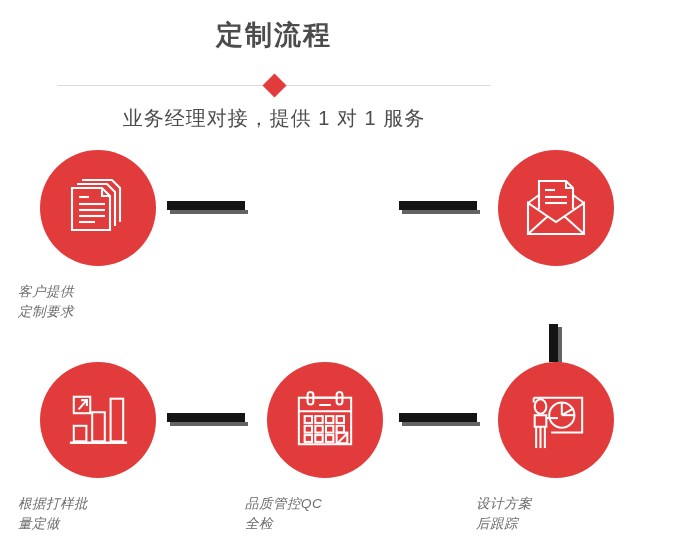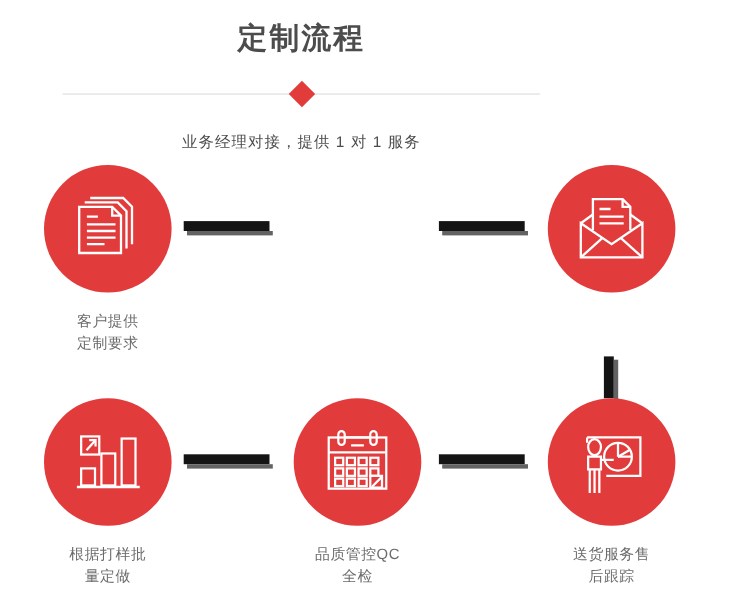--- a/index.html
+++ b/index.html
@@ -50,41 +50,41 @@
     top: 16px;
     width: 17px;
     height: 17px;
     margin-left: -8.5px;
     margin-top: -8.5px;
     background: #e23b3b;
     transform: rotate(45deg);
   }
   .subtitle {
     text-align: center;
-    font-size: 14px;
+    font-size: 20px;
     color: #4c4c4c;
     letter-spacing: 1px;
-    margin-top: 18px;
+    margin-top: 2px;
   }
 
   
   .flow {
     position: absolute;
     left: 0;
     top: 150px;
     width: 675px;
   }
   .row {
     position: relative;
     height: 212px;
   }
   .step {
     position: absolute;
     width: 160px;
-    text-align: center;
+    font-style: italic;
   }
   .step-c1 { left: 18px; }
   .step-c2 { left: 245px; }
   .step-c3 { left: 476px; }
 
   .circle {
     width: 116px;
     height: 116px;
     border-radius: 50%;
     background: #e23b3b;
@@ -300,17 +300,17 @@
             <path d="M38 27 H51"></path>
             <ellipse cx="16" cy="18" rx="6" ry="7.5"></ellipse>
             <path d="M10 27 h12 v12 H10 Z"></path>
             <path d="M22 30 h12"></path>
             <path d="M11.5 39 V61"></path>
             <path d="M16 39 V61"></path>
             <path d="M20.5 39 V61"></path>
           </g>
         </svg>
       </div>
-      <div class="step-label">送货服务售
+      <div class="step-label">设计方案
 后跟踪</div>
     </div>
   </div>
 </div>
 
 </body></html>

